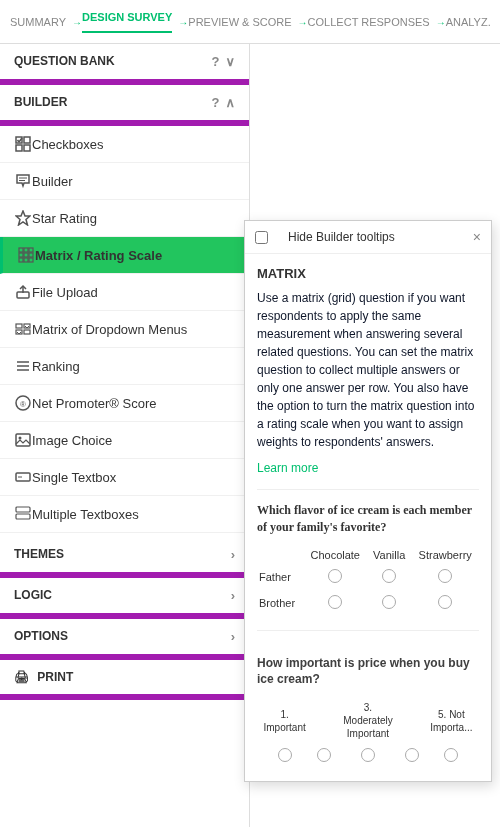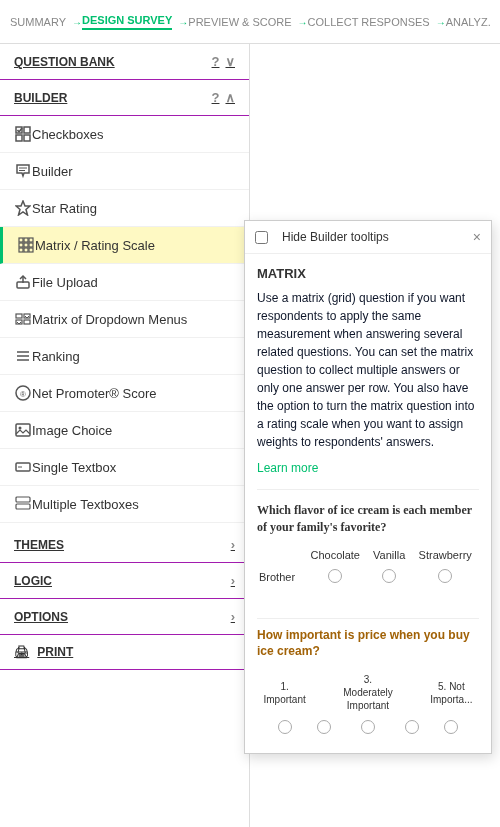--- a/index.html
+++ b/index.html
@@ -20,63 +20,62 @@
       margin-right: 6px;
       white-space: nowrap;
       display: flex;
       align-items: center;
       gap: 4px;
     }
     .nav-item.active {
       color: #00bf6f;
       font-weight: bold;
       border-bottom: 2px solid #00bf6f;
-      padding-bottom: 2px;
+      padding-bottom: 8px;
     }
     .nav-arrow {
       color: #00bf6f;
       font-size: 10px;
     }
 
     
     .sidebar {
       width: 250px;
       border-right: 1px solid #ddd;
       position: absolute;
       top: 44px;
       left: 0;
       bottom: 0;
       background: #fff;
       overflow-y: auto;
     }
 
     .section-header {
       display: flex;
-      align-items: flex-end;
+      align-items: flex-start;
       justify-content: space-between;
       padding: 10px 14px;
-      border-bottom: 1px solid #a21caf;
+      border-bottom: 6px solid #a21caf;
       font-weight: bold;
       font-size: 12px;
       color: #333;
-      text-decoration: underline;
     }
     .section-header .icons { display: flex; gap: 6px; color: #888; font-size: 13px; }
 
     .sidebar-item {
       display: flex;
       align-items: center;
       padding: 9px 14px;
       border-bottom: 1px solid #f0f0f0;
       cursor: pointer;
       font-size: 13px;
       color: #333;
       gap: 0;
     }
-    .sidebar-item.highlighted { background: #fef9c3; border-left: 3px solid #00bf6f; }
+    .sidebar-item.highlighted { background: #22c55e; border-left: 3px solid #00bf6f; font-weight: bold; }
 
     .icon-shape {
       width: 18px;
       height: 18px;
       display: flex;
       align-items: center;
       justify-content: center;
       flex-shrink: 0;
       color: #555;
       font-size: 13px;
@@ -93,54 +92,54 @@
       box-shadow: 2px 4px 12px rgba(0,0,0,0.15);
       z-index: 100;
       font-size: 12px;
     }
 
     .tooltip-header {
       display: flex;
       align-items: center;
       padding: 8px 10px;
       border-bottom: 1px solid #eee;
-      gap: 14px;
+      gap: 20px;
     }
     .tooltip-header input[type=checkbox] { width: 13px; height: 13px; }
     .tooltip-header-label { font-size: 12px; color: #333; flex: 1; }
     .tooltip-close {
       cursor: pointer;
       color: #888;
       font-size: 14px;
     }
 
     .tooltip-body { padding: 12px; }
     .tooltip-title { font-weight: bold; font-size: 13px; color: #333; margin-bottom: 8px; }
     .tooltip-desc { font-size: 12px; color: #0f172a; line-height: 1.5; margin-bottom: 10px; }
     .tooltip-link { color: #00bf6f; font-size: 12px; text-decoration: none; display: inline-block; margin-bottom: 14px; }
 
     
     .example-section { border-top: 1px solid #eee; padding-top: 12px; }
     .example-question { font-weight: bold; font-size: 12px; color: #333; margin-bottom: 10px; line-height: 1.4; font-family: Liberation Serif, serif; }
 
-    .matrix-table { width: 100%; border-collapse: collapse; font-size: 11px; margin-bottom: 28px; }
+    .matrix-table { width: 100%; border-collapse: collapse; font-size: 11px; margin-bottom: 14px; }
     .matrix-table th { color: #333; font-weight: normal; text-align: center; padding: 3px 4px; font-size: 11px; }
     .matrix-table td { padding: 5px 4px; text-align: center; color: #333; }
     .matrix-table td:first-child { text-align: left; padding-left: 2px; }
     .radio-circle {
       width: 14px;
       height: 14px;
       border: 1.5px solid #aaa;
       border-radius: 50%;
       display: inline-block;
       background: #fff;
     }
 
     
-    .second-question { font-weight: bold; font-size: 12px; color: #a16207; margin-bottom: 10px; line-height: 1.4; padding-top: 8px; border-top: 1px solid #eee; }
+    .second-question { font-weight: bold; font-size: 12px; color: #404040; margin-bottom: 10px; line-height: 1.4; padding-top: 24px; border-top: 1px solid #eee; }
     .rating-table { width: 100%; border-collapse: collapse; font-size: 11px; }
     .rating-table th { color: #333; font-weight: normal; text-align: center; padding: 3px 4px; font-size: 11px; line-height: 1.3; }
     .rating-table td { padding: 5px 4px; text-align: center; }
   </style>
 </head>
 <body>
 
 <div class="top-nav">
   <div class="nav-item">
     <span>SUMMARY</span>
@@ -354,20 +353,26 @@
         <thead>
           <tr>
             <th></th>
             <th>Chocolate</th>
             <th>Vanilla</th>
             <th>Strawberry</th>
           </tr>
         </thead>
         <tbody>
           <tr>
+            <td>Father</td>
+            <td><span class="radio-circle"></span></td>
+            <td><span class="radio-circle"></span></td>
+            <td><span class="radio-circle"></span></td>
+          </tr>
+          <tr>
             <td>Brother</td>
             <td><span class="radio-circle"></span></td>
             <td><span class="radio-circle"></span></td>
             <td><span class="radio-circle"></span></td>
           </tr>
         </tbody>
       </table>
 
       <div class="second-question">How important is price when you buy ice cream?</div>
       <table class="rating-table">

